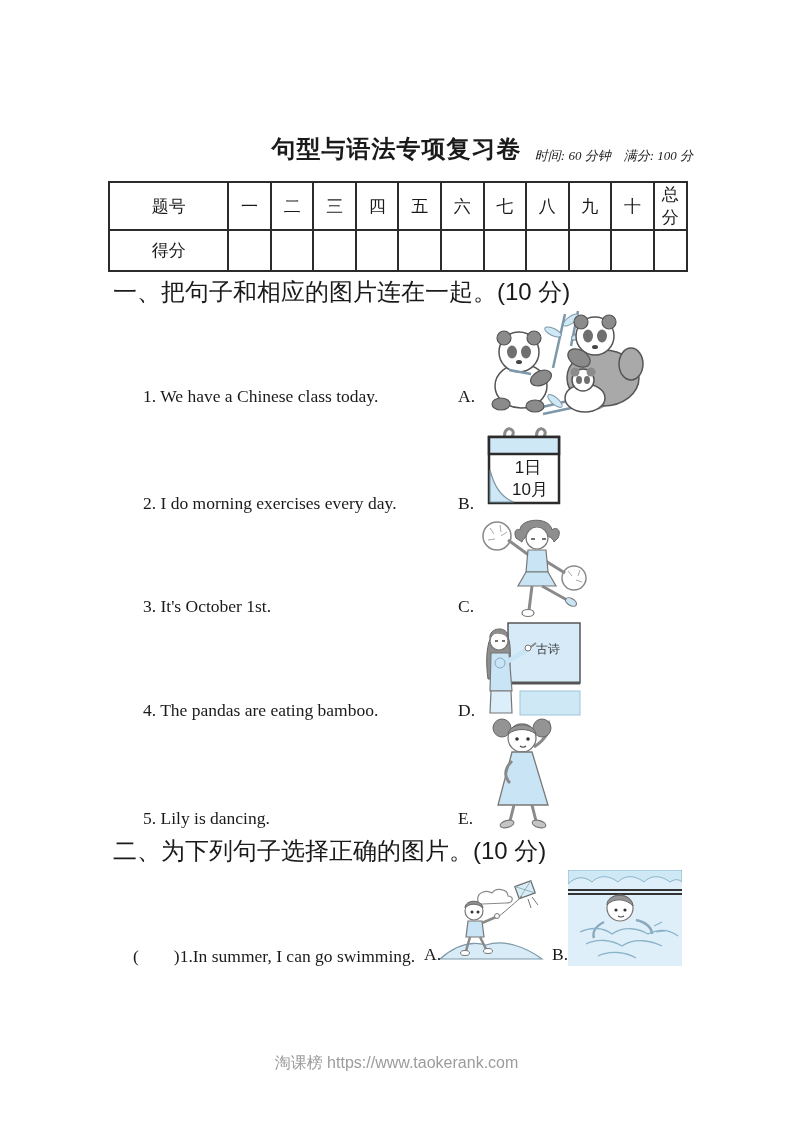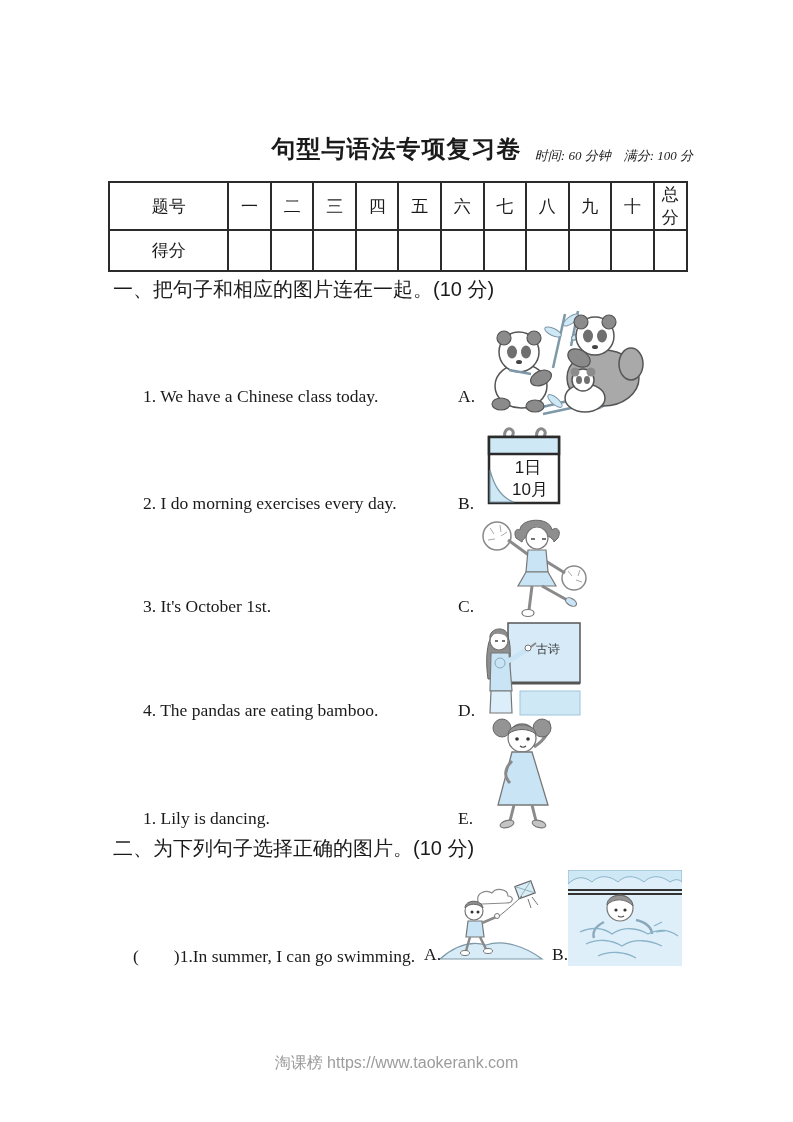--- a/index.html
+++ b/index.html
@@ -37,21 +37,21 @@
     text-align: center;
     font-size: 17px;
     height: 41px;
     padding: 0;
   }
   td.c-label { width: 115px; }
   td.c-num { width: 41px; }
   td.c-total { width: 32px; }
   .sec-heading {
     left: 113px;
-    font-size: 20px;
+    font-size: 24px;
     font-family: "Liberation Sans", sans-serif;
   }
   .sentence {
     left: 143px;
     font-size: 17.5px;
   }
   .letter {
     font-size: 17.5px;
   }
   .q2-letter { font-size: 17.5px; }
@@ -251,21 +251,21 @@
 
       <path d="M46,48 C38,56 38,64 44,70" stroke="#8a8a8a" stroke-width="3" fill="none"></path>
 
       <path d="M48,92 L44,108" stroke="#8a8a8a" stroke-width="3" fill="none"></path>
       <path d="M66,92 L70,108" stroke="#8a8a8a" stroke-width="3" fill="none"></path>
       <ellipse cx="41" cy="111" rx="7" ry="3.5" fill="#c4c4c4" stroke="#777" stroke-width="1.1" transform="rotate(-15 41 111)"></ellipse>
       <ellipse cx="73" cy="111" rx="7" ry="3.5" fill="#c4c4c4" stroke="#777" stroke-width="1.1" transform="rotate(15 73 111)"></ellipse>
     </svg>
   </div>
 
-  <div class="abs sentence" style="top:808px;">1. Lily is dancing.</div>
+  <div class="abs sentence" style="top:808px;">5. Lily is dancing.</div>
   <div class="abs letter" style="left:458px; top:808px;">E.</div>
 
   <div class="abs sec-heading" style="top:835px;">二、为下列句子选择正确的图片。(10 分)</div>
 
   <div class="abs" style="left:438px; top:875px;">
     <svg width="108" height="88" viewBox="0 0 108 88">
 
       <path d="M2,84 C18,70 34,66 48,70 C66,64 88,72 104,84 Z" fill="#d8ecf7" stroke="#7d98a8" stroke-width="1.2"></path>
 
       <path d="M40,26 C38,18 48,14 54,18 C58,12 70,14 70,21 C76,21 76,28 68,28 L44,29 C40,29 38,28 40,26 Z" fill="#ffffff" stroke="#8a8a8a" stroke-width="1.2"></path>

